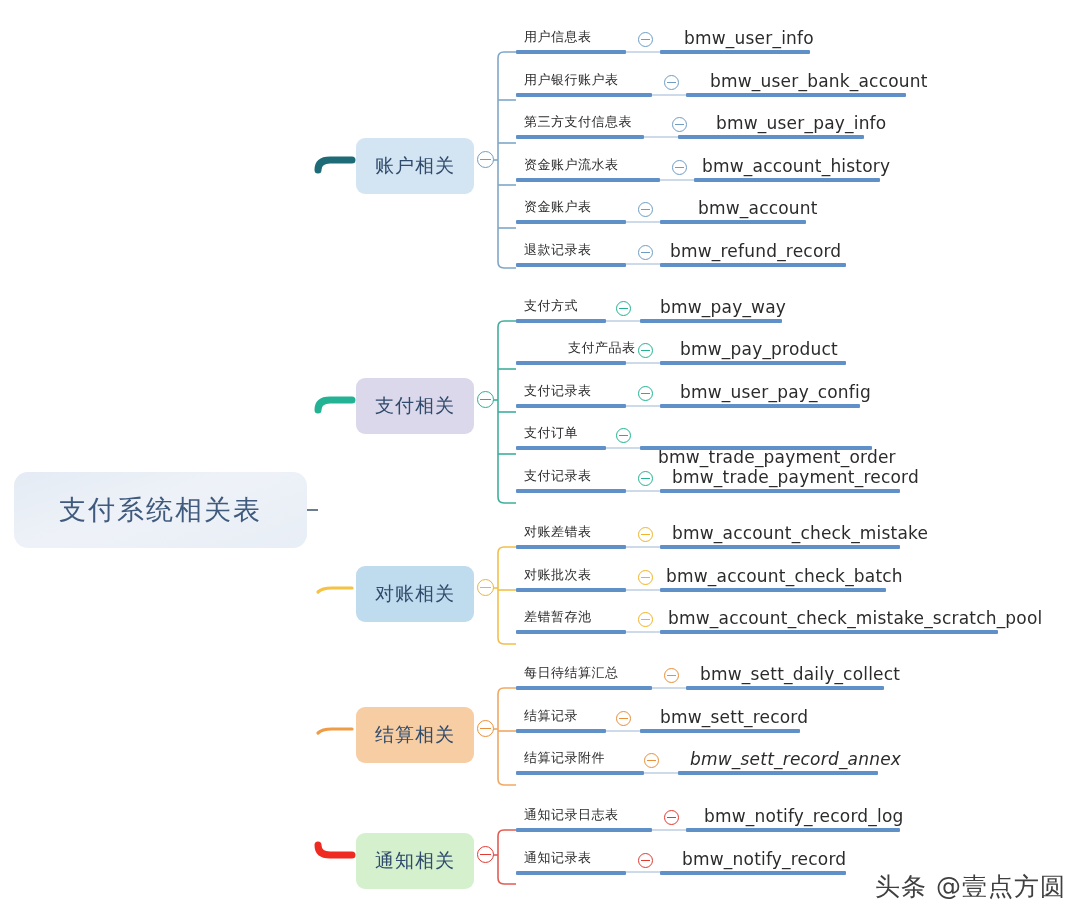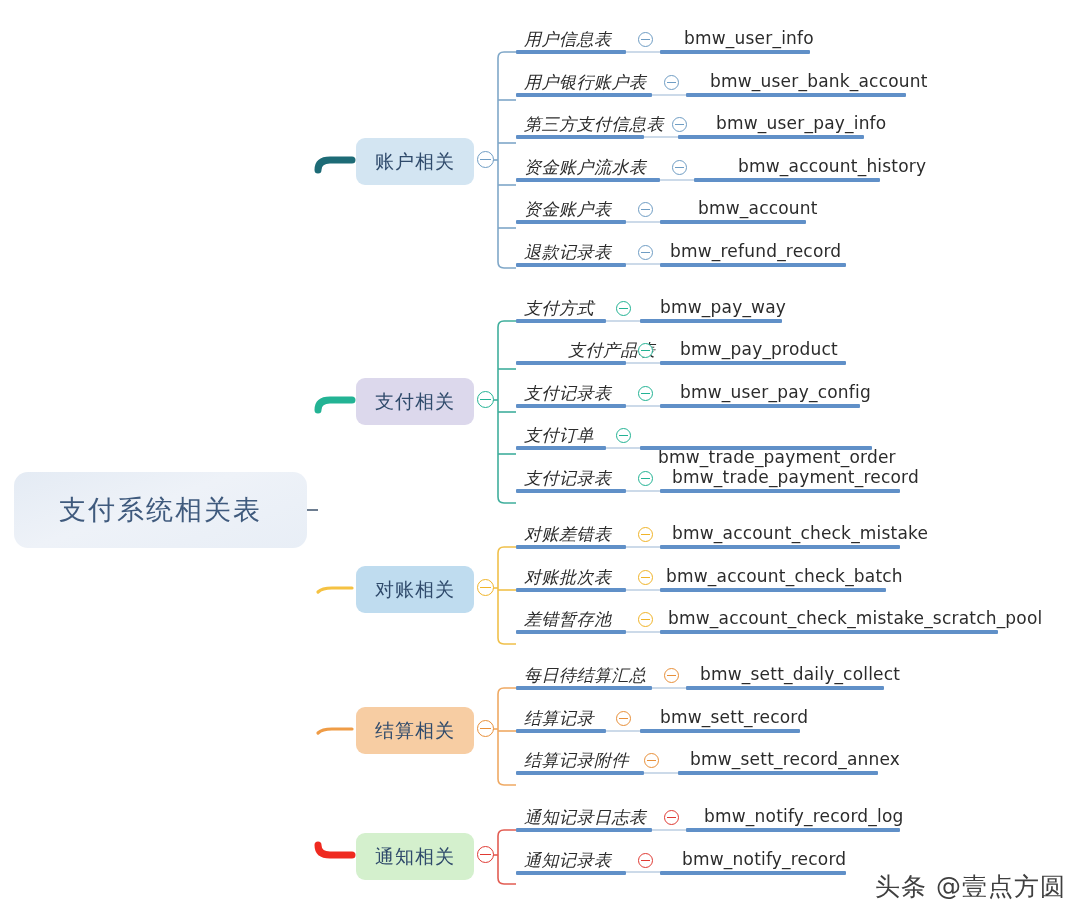--- a/index.html
+++ b/index.html
@@ -31,21 +31,21 @@
     font-size:27px;
     color:#3f5a7d;
     letter-spacing:2px;
     font-family:"DejaVu Sans","Liberation Sans",sans-serif;
     white-space:nowrap;
   }
 
   
   .branch-node{
     position:absolute;
-    width:118px;height:47px;
+    width:118px;height:56px;
     border-radius:9px;
     display:flex;align-items:center;justify-content:center;
     box-sizing:border-box;
   }
   .branch-node .branch-label{
     font-size:19px;
     color:#2f4a6b;
     letter-spacing:1px;
     font-family:"DejaVu Sans","Liberation Sans",sans-serif;
     white-space:nowrap;
@@ -76,26 +76,25 @@
   .collapse.c-orange{border-color:#e8903a;}
   .collapse.c-orange::before{background:#e8903a;}
   .collapse.c-red{border-color:#e03a33;}
   .collapse.c-red::before{background:#e03a33;}
 
   .collapse.big{width:17px;height:17px;}
 
   
   .leaf-cn{
     position:absolute;
-    font-size:17px;
+    font-size:13px;
     color:#2b2b2b;
     font-family:"DejaVu Sans","Liberation Sans",sans-serif;
     white-space:nowrap;
     letter-spacing:0.5px;
-    font-style:italic;
   }
   .leaf-en{
     position:absolute;
     font-size:17px;
     color:#2b2b2b;
     font-family:"DejaVu Sans","Liberation Sans",sans-serif;
     white-space:nowrap;
     letter-spacing:0.2px;
   }
 
@@ -249,21 +248,21 @@
   <div class="ubar" style="left:686px;top:93px;width:220px;"></div>
 
   <span class="leaf-cn" style="left:524px;top:113px;">第三方支付信息表</span>
   <div class="collapse c-blue" style="left:672px;top:117px;"></div>
   <span class="leaf-en" style="left:716px;top:113px;">bmw_user_pay_info</span>
   <div class="ubar" style="left:516px;top:135px;width:128px;"></div>
   <div class="ubar" style="left:678px;top:135px;width:186px;"></div>
 
   <span class="leaf-cn" style="left:524px;top:156px;">资金账户流水表</span>
   <div class="collapse c-blue" style="left:672px;top:160px;"></div>
-  <span class="leaf-en" style="left:702px;top:156px;margin-left:36px;">bmw_account_history</span>
+  <span class="leaf-en" style="left:702px;top:156px;">bmw_account_history</span>
   <div class="ubar" style="left:516px;top:178px;width:144px;"></div>
   <div class="ubar" style="left:694px;top:178px;width:186px;"></div>
 
   <span class="leaf-cn" style="left:524px;top:198px;">资金账户表</span>
   <div class="collapse c-blue" style="left:638px;top:202px;"></div>
   <span class="leaf-en" style="left:698px;top:198px;">bmw_account</span>
   <div class="ubar" style="left:516px;top:220px;width:110px;"></div>
   <div class="ubar" style="left:660px;top:220px;width:146px;"></div>
 
   <span class="leaf-cn" style="left:524px;top:241px;">退款记录表</span>
@@ -327,21 +326,21 @@
   <div class="ubar" style="left:686px;top:686px;width:198px;"></div>
 
   <span class="leaf-cn" style="left:524px;top:707px;">结算记录</span>
   <div class="collapse c-orange" style="left:616px;top:711px;"></div>
   <span class="leaf-en" style="left:660px;top:707px;">bmw_sett_record</span>
   <div class="ubar" style="left:516px;top:729px;width:90px;"></div>
   <div class="ubar" style="left:640px;top:729px;width:160px;"></div>
 
   <span class="leaf-cn" style="left:524px;top:749px;">结算记录附件</span>
   <div class="collapse c-orange" style="left:644px;top:753px;"></div>
-  <span class="leaf-en" style="left:690px;top:749px;">bmw_sett_record_annex</span>
+  <span class="leaf-en" style="left:690px;top:749px;font-style:italic;">bmw_sett_record_annex</span>
   <div class="ubar" style="left:516px;top:771px;width:128px;"></div>
   <div class="ubar" style="left:678px;top:771px;width:200px;"></div>
 
   <span class="leaf-cn" style="left:524px;top:806px;">通知记录日志表</span>
   <div class="collapse c-red" style="left:664px;top:810px;"></div>
   <span class="leaf-en" style="left:704px;top:806px;">bmw_notify_record_log</span>
   <div class="ubar" style="left:516px;top:828px;width:136px;"></div>
   <div class="ubar" style="left:686px;top:828px;width:214px;"></div>
 
   <span class="leaf-cn" style="left:524px;top:849px;">通知记录表</span>

